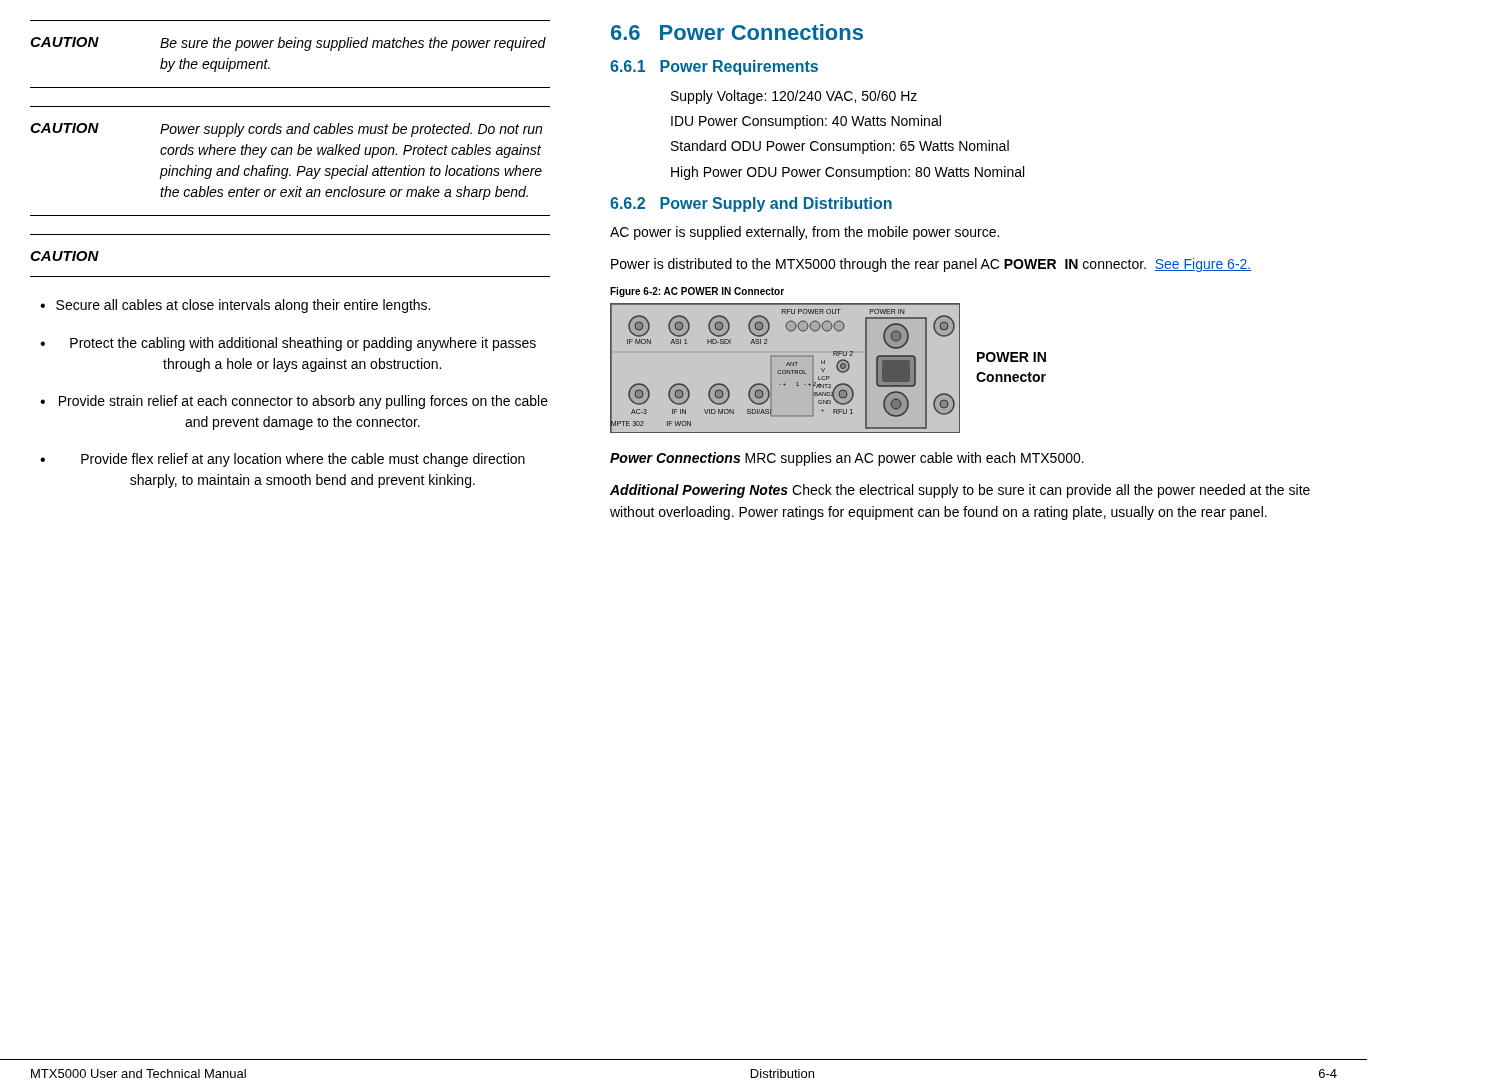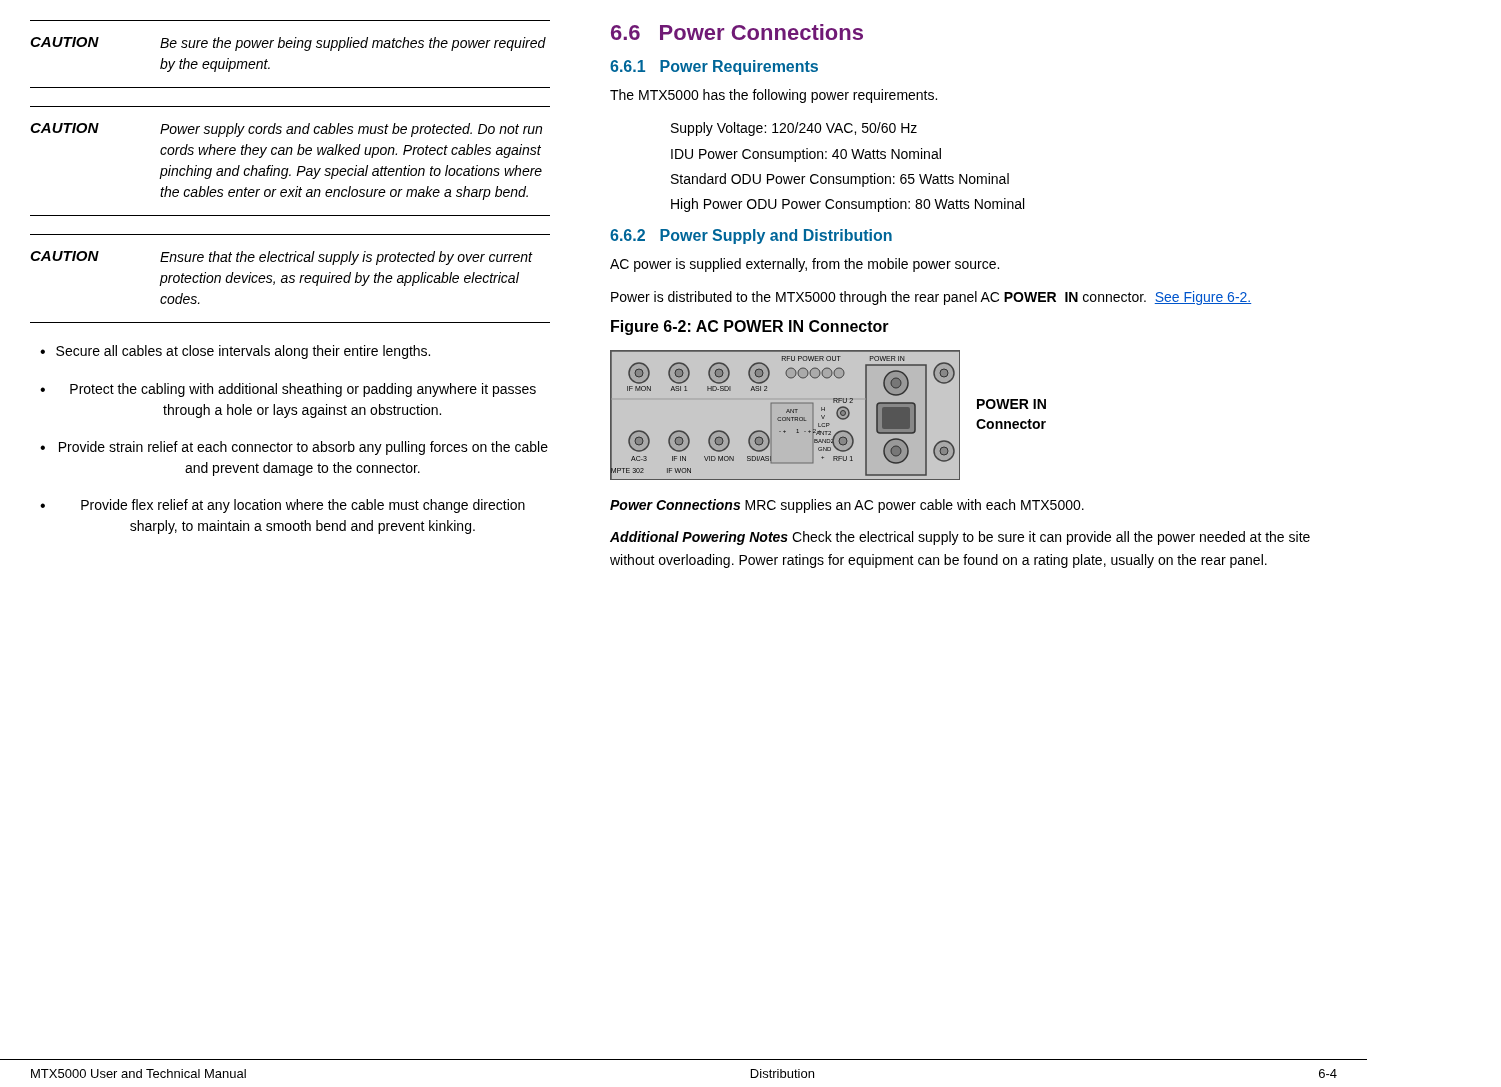--- a/index.html
+++ b/index.html
@@ -73,21 +73,21 @@
       margin-right: 10px;
       margin-left: 10px;
       flex-shrink: 0;
       font-size: 16px;
       line-height: 1.4;
     }
     
     .section-title {
       font-size: 22px;
       font-weight: bold;
-      color: #701a75;
+      color: #0369a1;
       margin-bottom: 12px;
     }
     .section-title .section-num {
       margin-right: 18px;
     }
     .sub-section-title {
       font-size: 16px;
       font-weight: bold;
       color: #006699;
       margin-bottom: 8px;
@@ -112,22 +112,22 @@
     }
     .link-text {
       color: #0055cc;
       text-decoration: underline;
       cursor: pointer;
       text-align: center;
     }
     
     .figure-title {
       font-weight: bold;
-      font-size: 16px;
-      margin-bottom: 14px;
+      font-size: 10px;
+      margin-bottom: 6px;
       margin-top: 10px;
     }
     .figure-container {
       display: flex;
       align-items: center;
       margin-bottom: 14px;
       gap: 16px;
     }
     
     .figure-label-box {
@@ -192,21 +192,20 @@
         <span class="caution-text">Be sure the power being supplied matches the power required by the equipment.</span>
       </div>
 
       <div class="caution-block">
         <span class="caution-label">CAUTION</span>
         <span class="caution-text">Power supply cords and cables must be protected. Do not run cords where they can be walked upon. Protect cables against pinching and chafing. Pay special attention to locations where the cables enter or exit an enclosure or make a sharp bend.</span>
       </div>
 
       <div class="caution-block">
         <span class="caution-label">CAUTION</span>
-        <span class="caution-text">Ensure that the electrical supply is protected by over current protection devices, as required by the applicable electrical codes.</span>
       </div>
 
       <ul class="bullet-list">
         <li>
             <span>Secure all cables at close intervals along their entire lengths.</span>
           </li>
         <li>
             <span>Protect the cabling with additional sheathing or padding anywhere it passes through a hole or lays against an obstruction.</span>
           </li>
         <li>
@@ -221,21 +220,20 @@
 
     <div class="right-column">
 
       <div class="section-title">
         <span class="section-num">6.6</span><span>Power Connections</span>
       </div>
 
       <div class="sub-section-title">
         <span class="sub-section-num">6.6.1</span><span>Power Requirements</span>
       </div>
-      <div class="body-text">The MTX5000 has the following power requirements.</div>
       <div class="indented-block">
         <div>Supply Voltage:           120/240 VAC, 50/60 Hz</div>
         <div>IDU Power Consumption:   40 Watts Nominal</div>
         <div>Standard ODU Power Consumption:  65 Watts Nominal</div>
         <div>High Power ODU Power Consumption:  80 Watts Nominal</div>
       </div>
 
       <div class="sub-section-title">
         <span class="sub-section-num">6.6.2</span><span>Power Supply and Distribution</span>
       </div>

